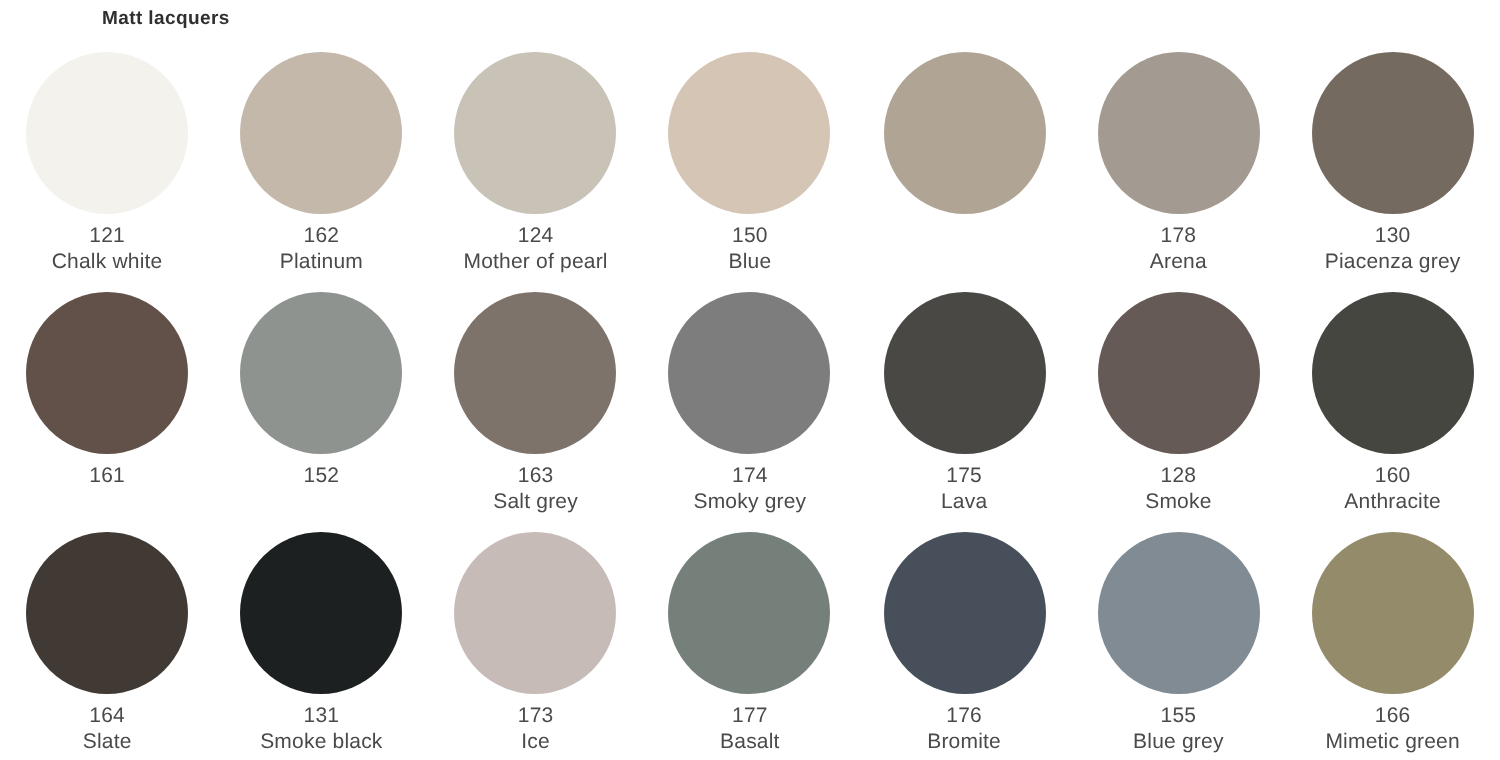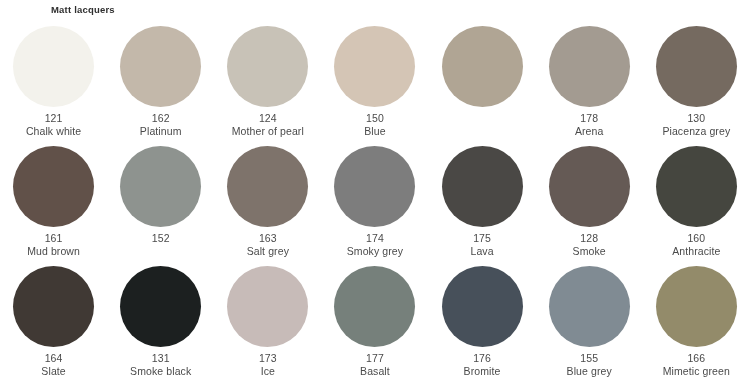--- a/index.html
+++ b/index.html
@@ -134,21 +134,20 @@
             <span class="swatch-code">130</span>
             <span class="swatch-name">Piacenza grey</span>
           </div>
         </div>
       </div>
       <div class="palette-row">
         <div class="swatch-cell">
           <div class="swatch-disc" style="background: rgb(97, 81, 73);"></div>
           <div class="swatch-caption">
             <span class="swatch-code">161</span>
-            <span class="swatch-name">Mud brown</span>
           </div>
         </div>
         <div class="swatch-cell">
           <div class="swatch-disc" style="background: rgb(142, 147, 143);"></div>
           <div class="swatch-caption">
             <span class="swatch-code">152</span>
           </div>
         </div>
         <div class="swatch-cell">
           <div class="swatch-disc" style="background: rgb(126, 115, 107);"></div>

